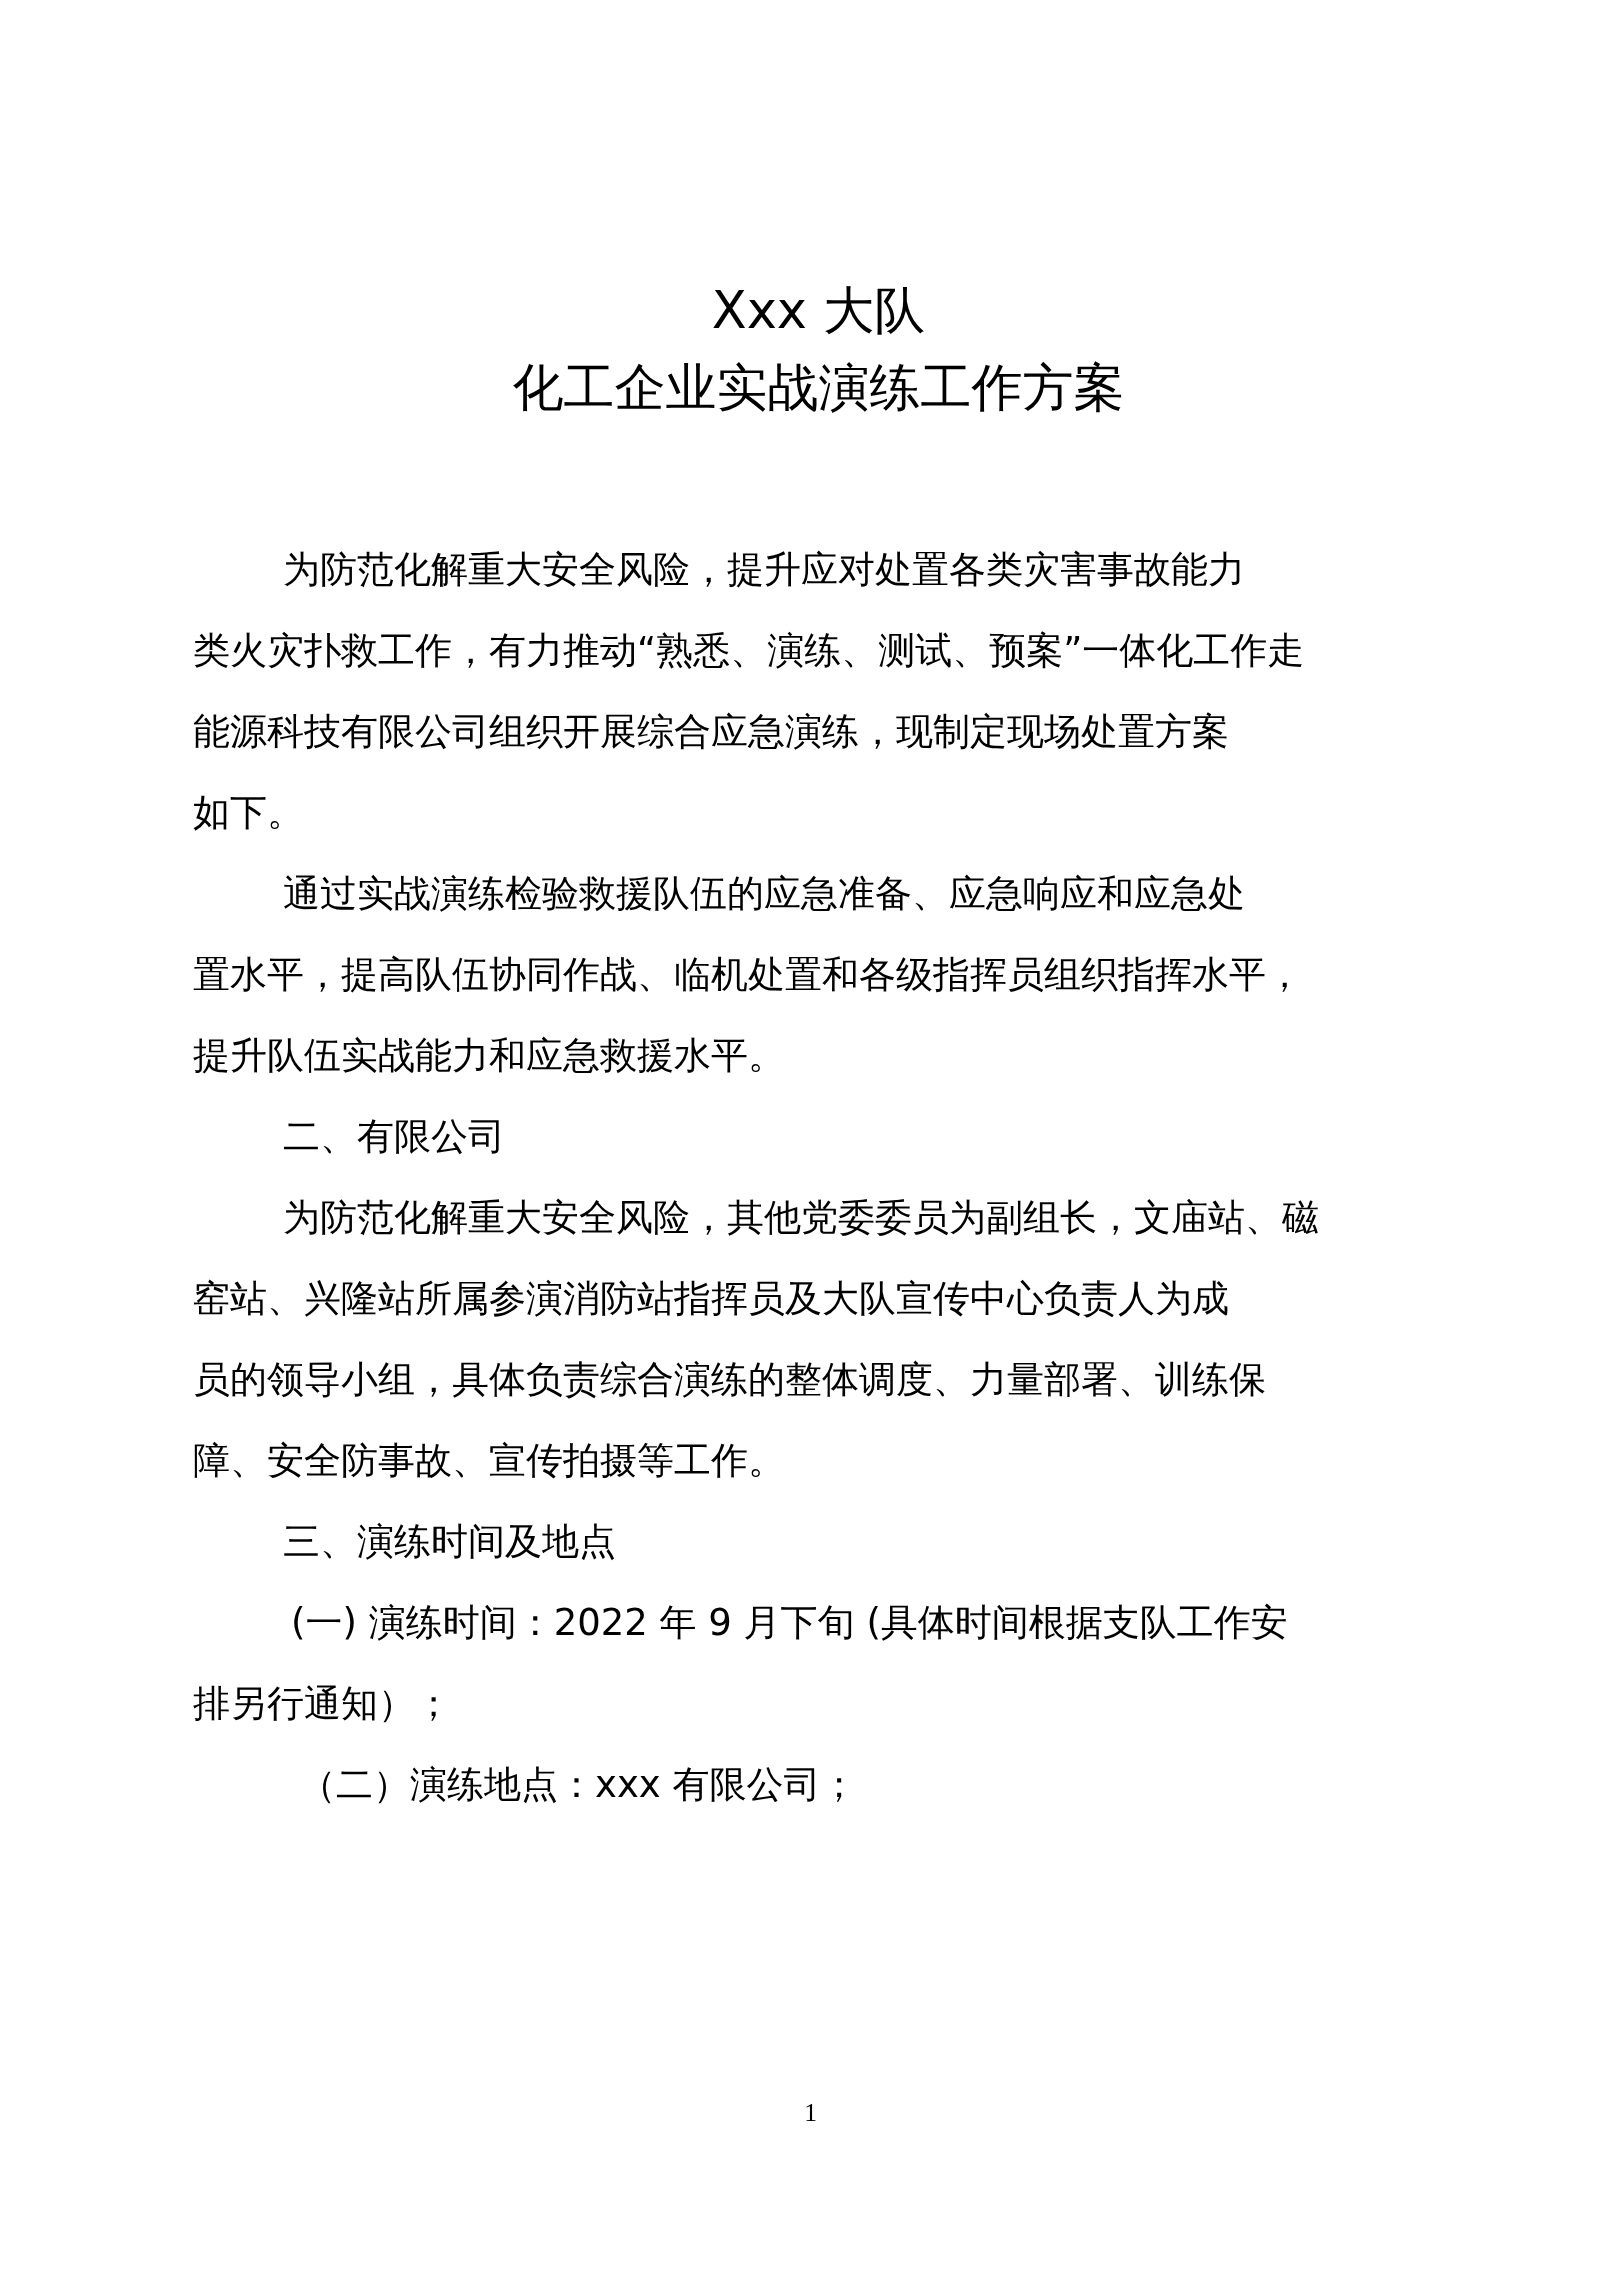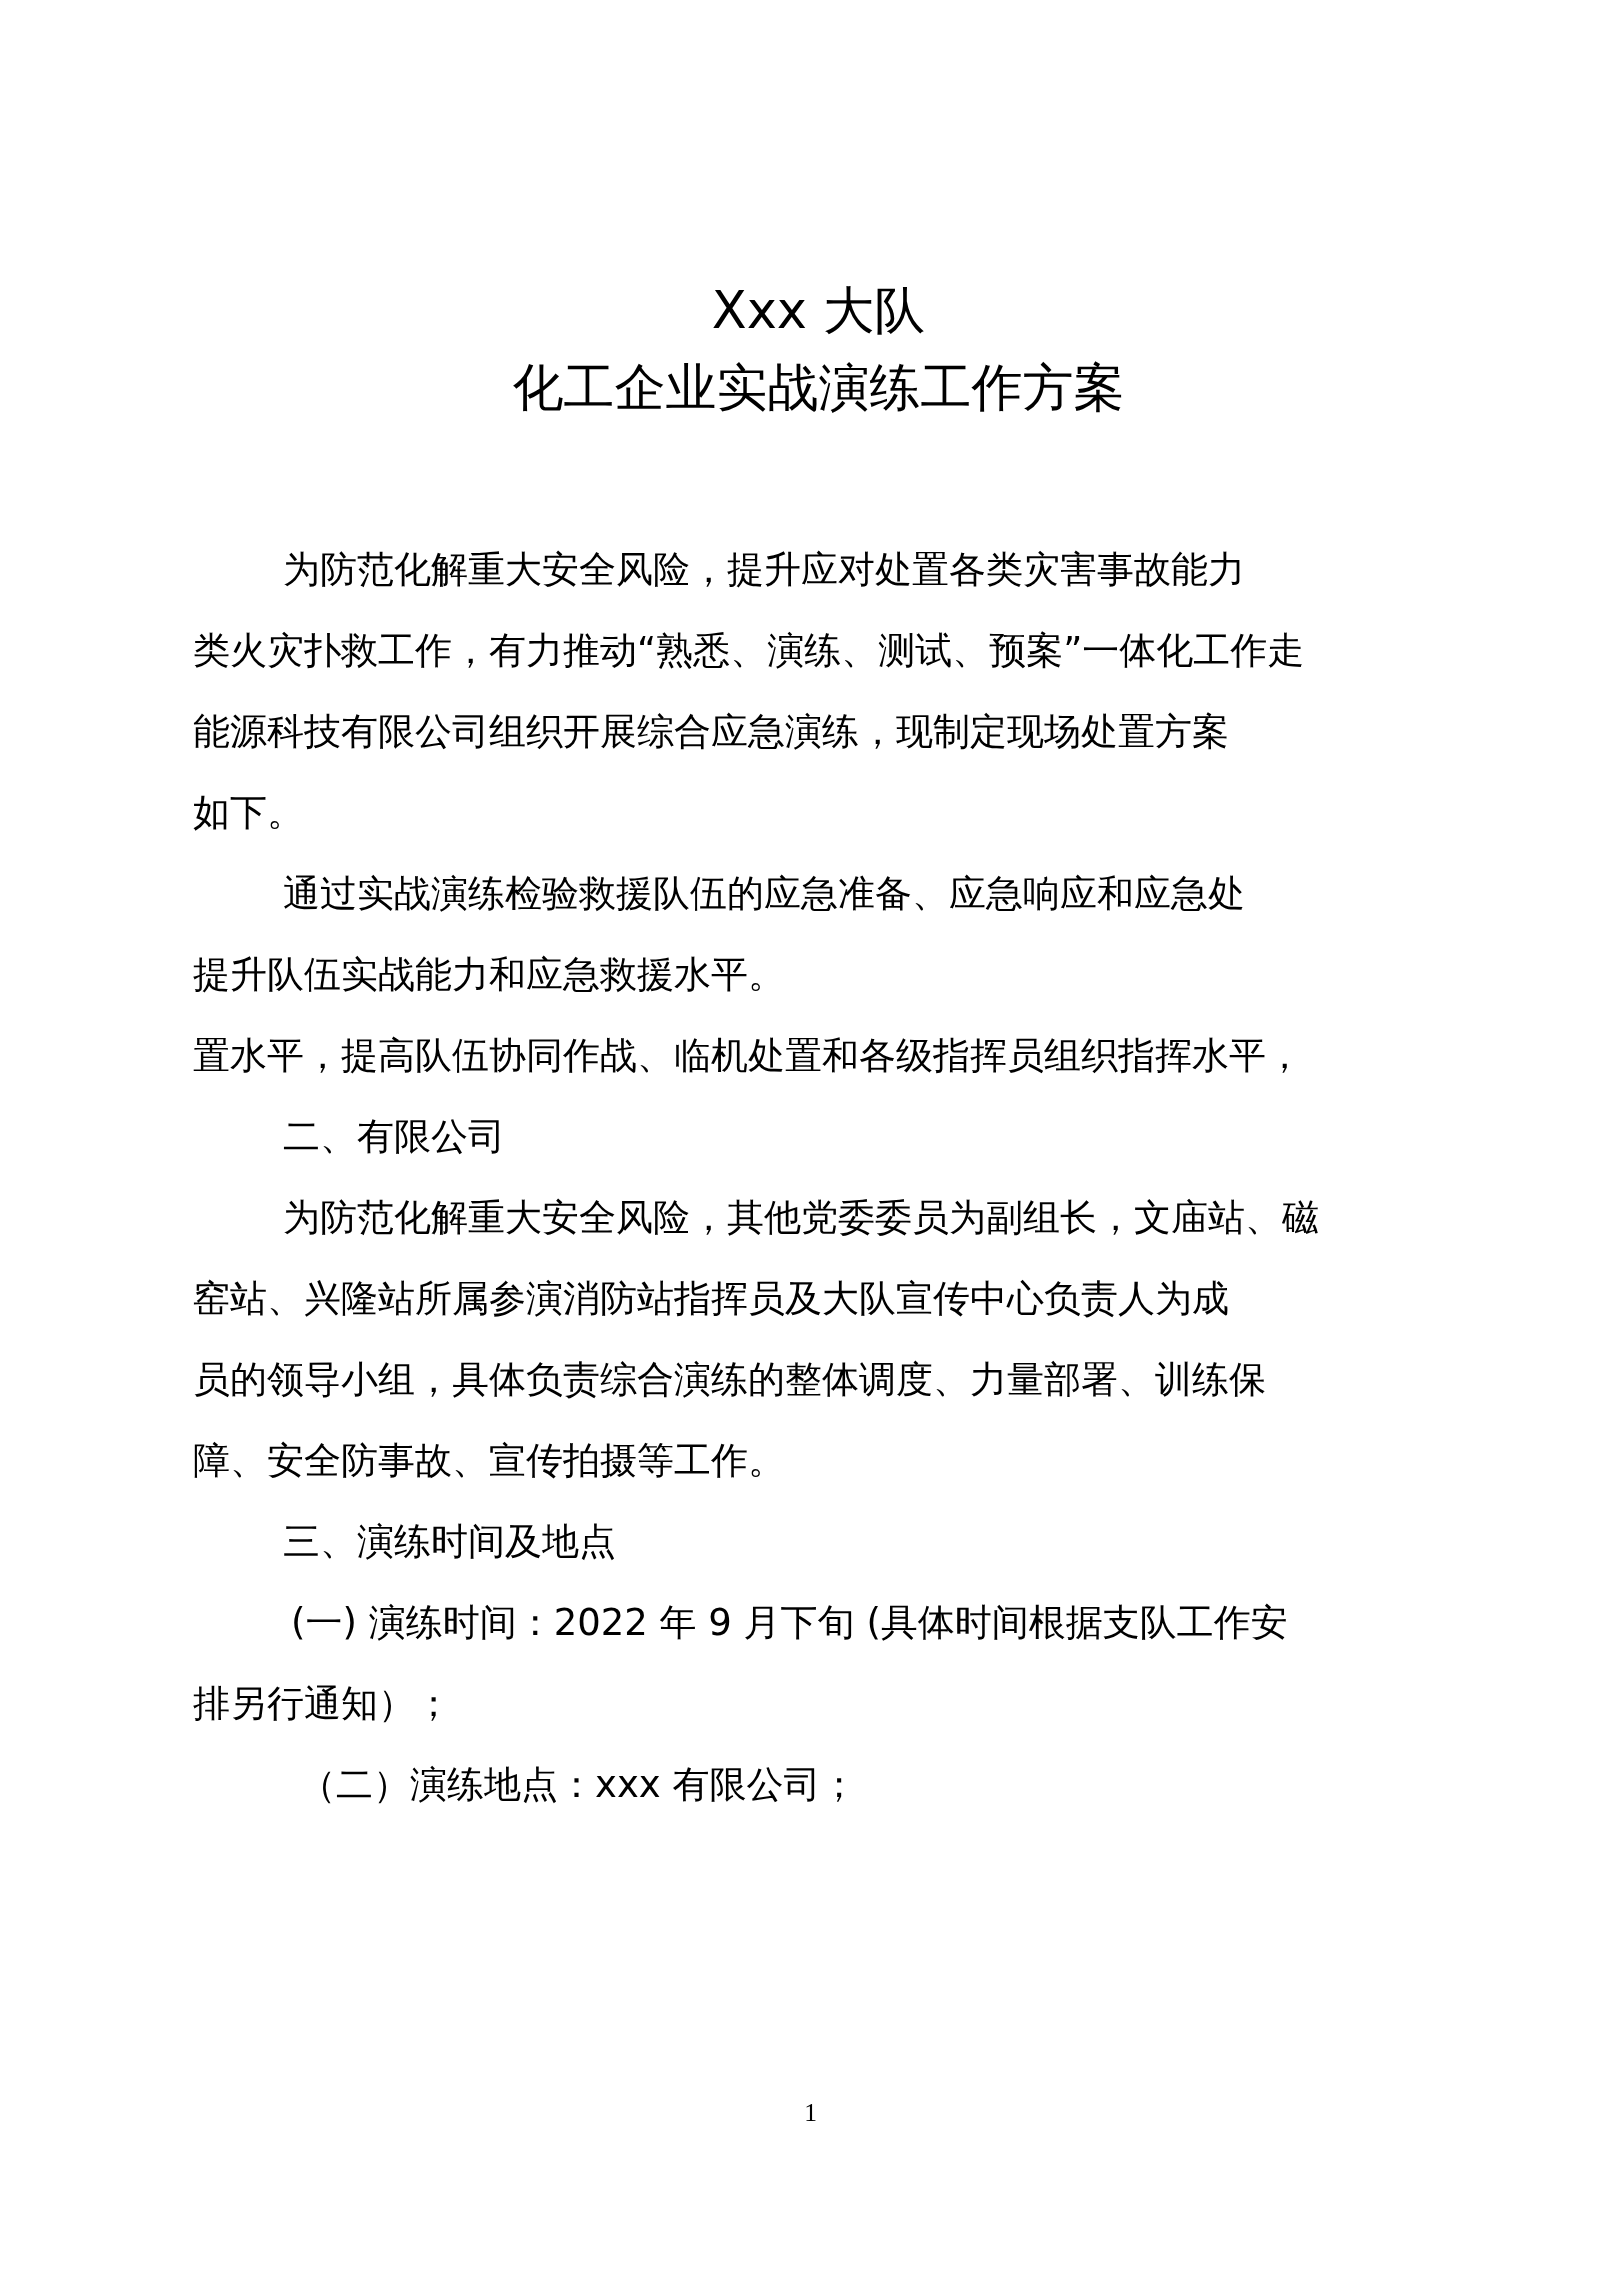--- a/index.html
+++ b/index.html
@@ -75,22 +75,22 @@
   <div class="body">
     <div>
       <span class="line indent">为防范化解重大安全风险，提升应对处置各类灾害事故能力</span>
       <span class="line">类火灾扑救工作，有力推动“熟悉、演练、测试、预案”一体化工作走</span>
       <span class="line">能源科技有限公司组织开展综合应急演练，现制定现场处置方案</span>
       <span class="line">如下。</span>
     </div>
 
     <div>
       <span class="line indent">通过实战演练检验救援队伍的应急准备、应急响应和应急处</span>
+      <span class="line">置水平，提高队伍协同作战、临机处置和各级指挥员组织指挥水平，</span>
       <span class="line">提升队伍实战能力和应急救援水平。</span>
-      <span class="line">置水平，提高队伍协同作战、临机处置和各级指挥员组织指挥水平，</span>
     </div>
 
     <div>
       <span class="line indent">二、有限公司</span>
       <span class="line indent">为防范化解重大安全风险，其他党委委员为副组长，文庙站、磁</span>
       <span class="line">窑站、兴隆站所属参演消防站指挥员及大队宣传中心负责人为成</span>
       <span class="line">员的领导小组，具体负责综合演练的整体调度、力量部署、训练保</span>
       <span class="line">障、安全防事故、宣传拍摄等工作。</span>
     </div>
 

